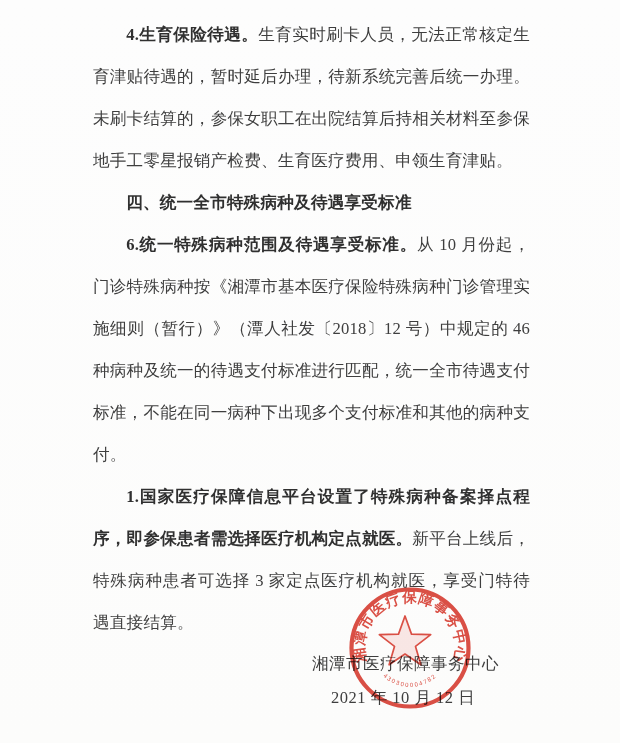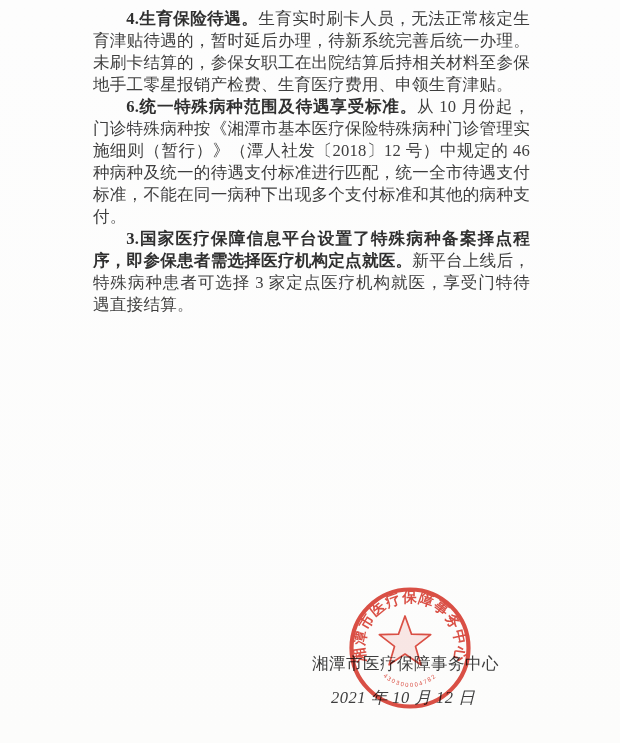--- a/index.html
+++ b/index.html
@@ -16,24 +16,24 @@
   }
   .page {
     position: absolute;
     inset: 0;
     background: linear-gradient(180deg, #fdfdfd 0%, #fcfcfb 100%);
   }
   
   .doc {
     position: absolute;
     left: 93px;
-    top: 8px;
+    top: 14px;
     width: 437px;
     font-size: 16.6px;
-    line-height: 22px;
+    line-height: 42px;
     color: #3e3e3e;
     text-align: justify;
     letter-spacing: 0.2px;
   }
   .doc p {
     margin: 0;
     text-indent: 2em;
   }
   .doc .lead,
   .doc .heading {
@@ -51,21 +51,20 @@
     white-space: nowrap;
   }
   .sig-date {
     position: absolute;
     left: 331px;
     top: 687px;
     font-size: 16.5px;
     color: #3e3e3e;
     letter-spacing: 0.5px;
     white-space: nowrap;
-    font-style: italic;
   }
   
   .seal {
     position: absolute;
     left: 344px;
     top: 582px;
     width: 132px;
     height: 132px;
     mix-blend-mode: multiply;
     opacity: 0.88;
@@ -98,24 +97,25 @@
   }
 </style>
 </head>
 <body>
 
 <div class="page">
 
   <div class="doc">
     <p><span class="lead">4.生育保险待遇。</span><span>生育实时刷卡人员，无法正常核定生育津贴待遇的，暂时延后办理，待新系统完善后统一办理。未刷卡结算的，参保女职工在出院结算后持相关材料至参保地手工零星报销产检费、生育医疗费用、申领生育津贴。</span></p>
 
+    <p class="heading">四、统一全市特殊病种及待遇享受标准</p>
 
     <p><span class="lead">6.统一特殊病种范围及待遇享受标准。</span><span>从 10 月份起，门诊特殊病种按《湘潭市基本医疗保险特殊病种门诊管理实施细则（暂行）》（潭人社发〔2018〕12 号）中规定的 46 种病种及统一的待遇支付标准进行匹配，统一全市待遇支付标准，不能在同一病种下出现多个支付标准和其他的病种支付。</span></p>
 
-    <p><span class="lead">3.国家医疗保障信息平台设置了特殊病种备案择点程序，即参保患者需选择医疗机构定点就医。</span><span>新平台上线后，特殊病种患者可选择 3 家定点医疗机构就医，享受门特待遇直接结算。</span></p>
+    <p><span class="lead">1.国家医疗保障信息平台设置了特殊病种备案择点程序，即参保患者需选择医疗机构定点就医。</span><span>新平台上线后，特殊病种患者可选择 3 家定点医疗机构就医，享受门特待遇直接结算。</span></p>
 
   </div>
 
   <div class="sig-org">湘潭市医疗保障事务中心</div>
 
   <div class="sig-date">2021 年 10 月 12 日</div>
 
   <svg class="seal" viewBox="0 0 132 132" xmlns="http://www.w3.org/2000/svg">
     <defs>
       <path id="ringTextPath" d="M 25 86.9 A 46 46 0 1 1 107 86.9" fill="none"></path>

